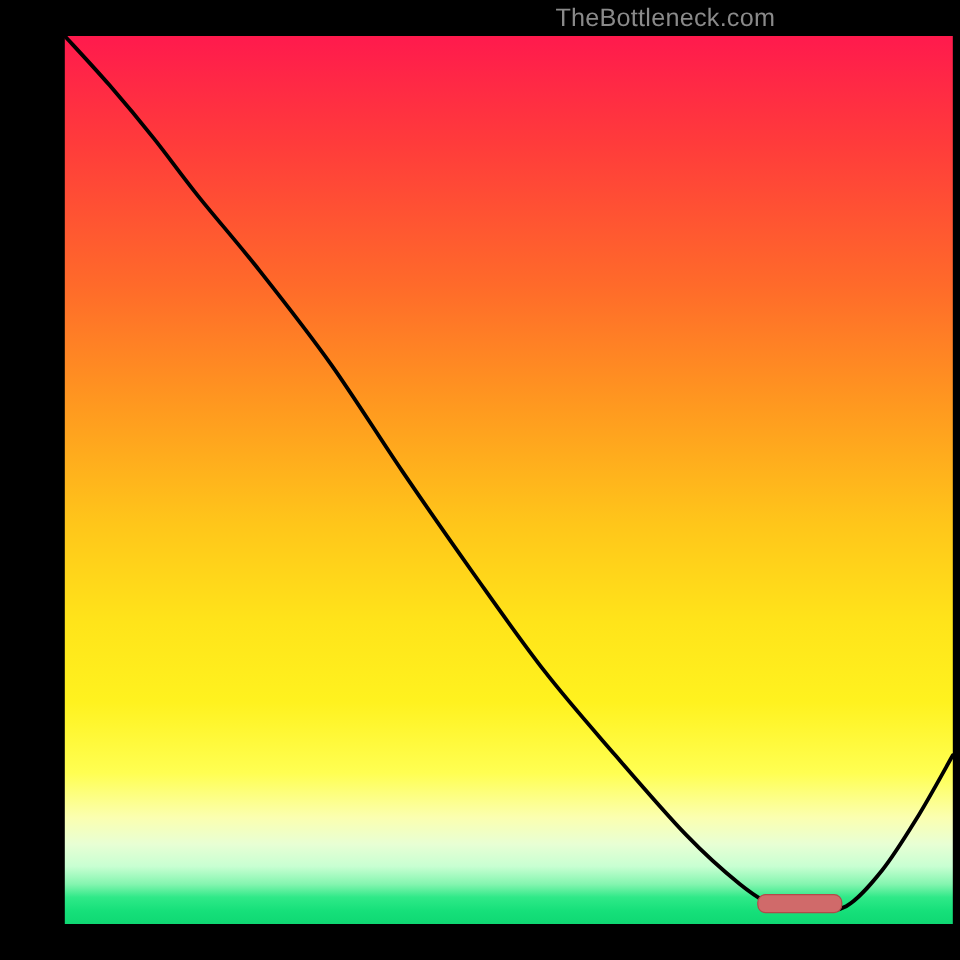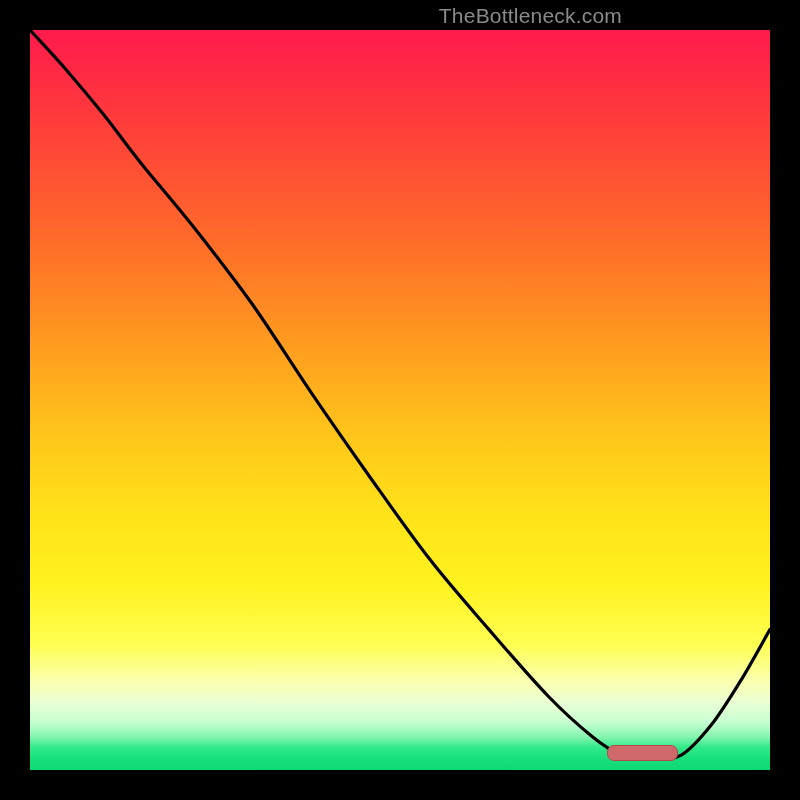--- a/index.html
+++ b/index.html
@@ -8,20 +8,21 @@
     width: 800px;
     height: 800px;
     background: #000;
     font-family: Arial, Helvetica, sans-serif;
     overflow: hidden;
   }
   .stage {
     position: relative;
     width: 632px;
     height: 800px;
+    margin-left: 24px;
   }
   .plot-area {
     position: absolute;
     left: 30px;
     top: 30px;
     width: 740px;
     height: 740px;
     background: linear-gradient(to bottom,
       #ff1a4d 0%,
       #ff3b3b 12%,

